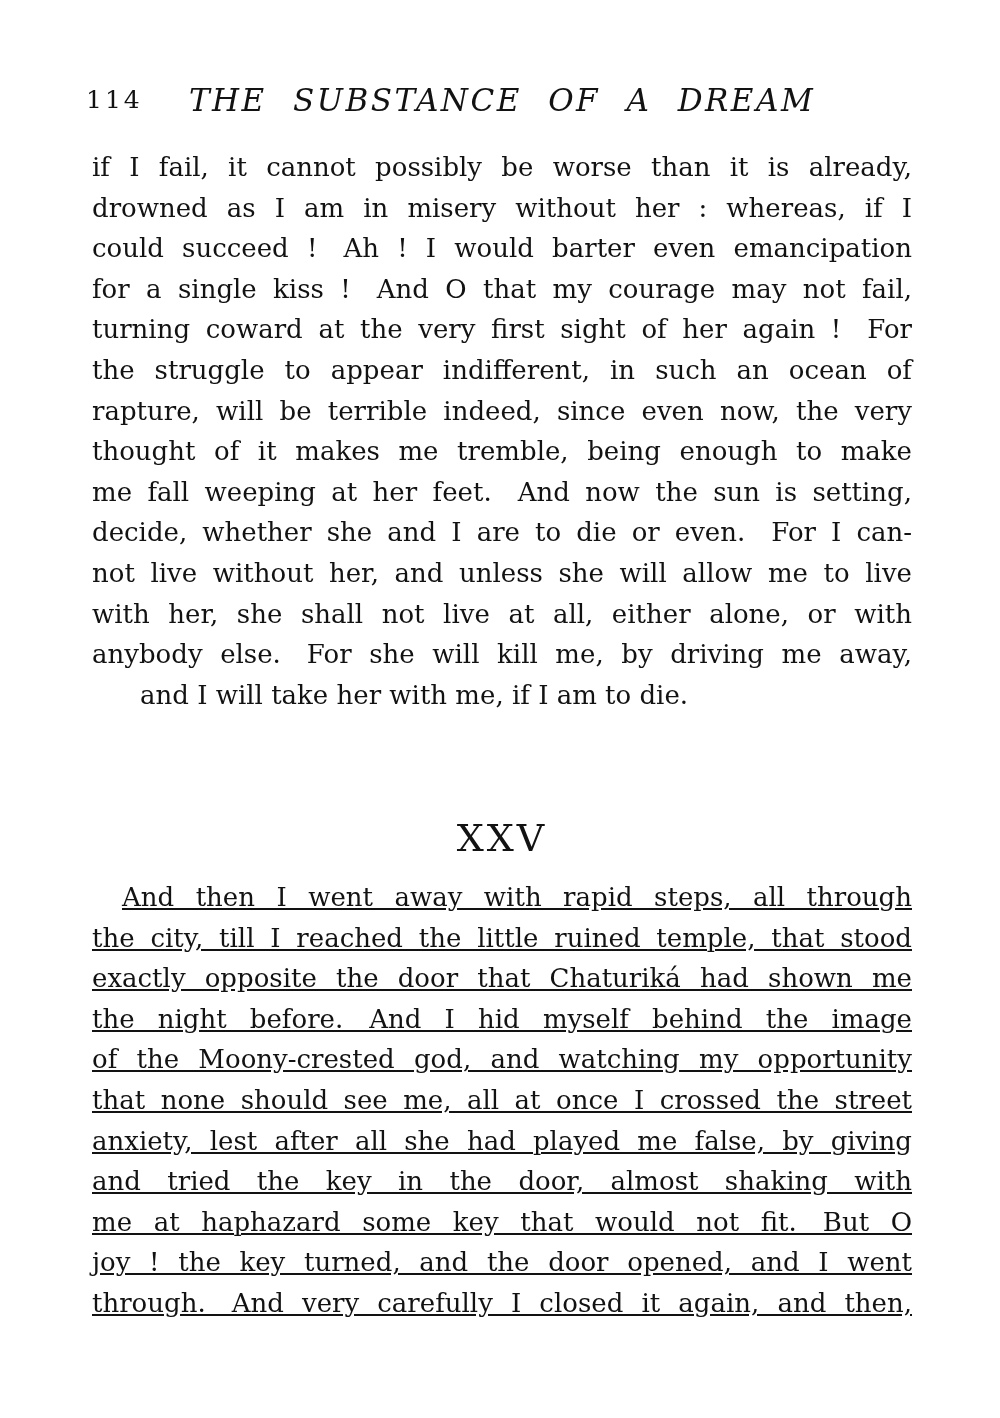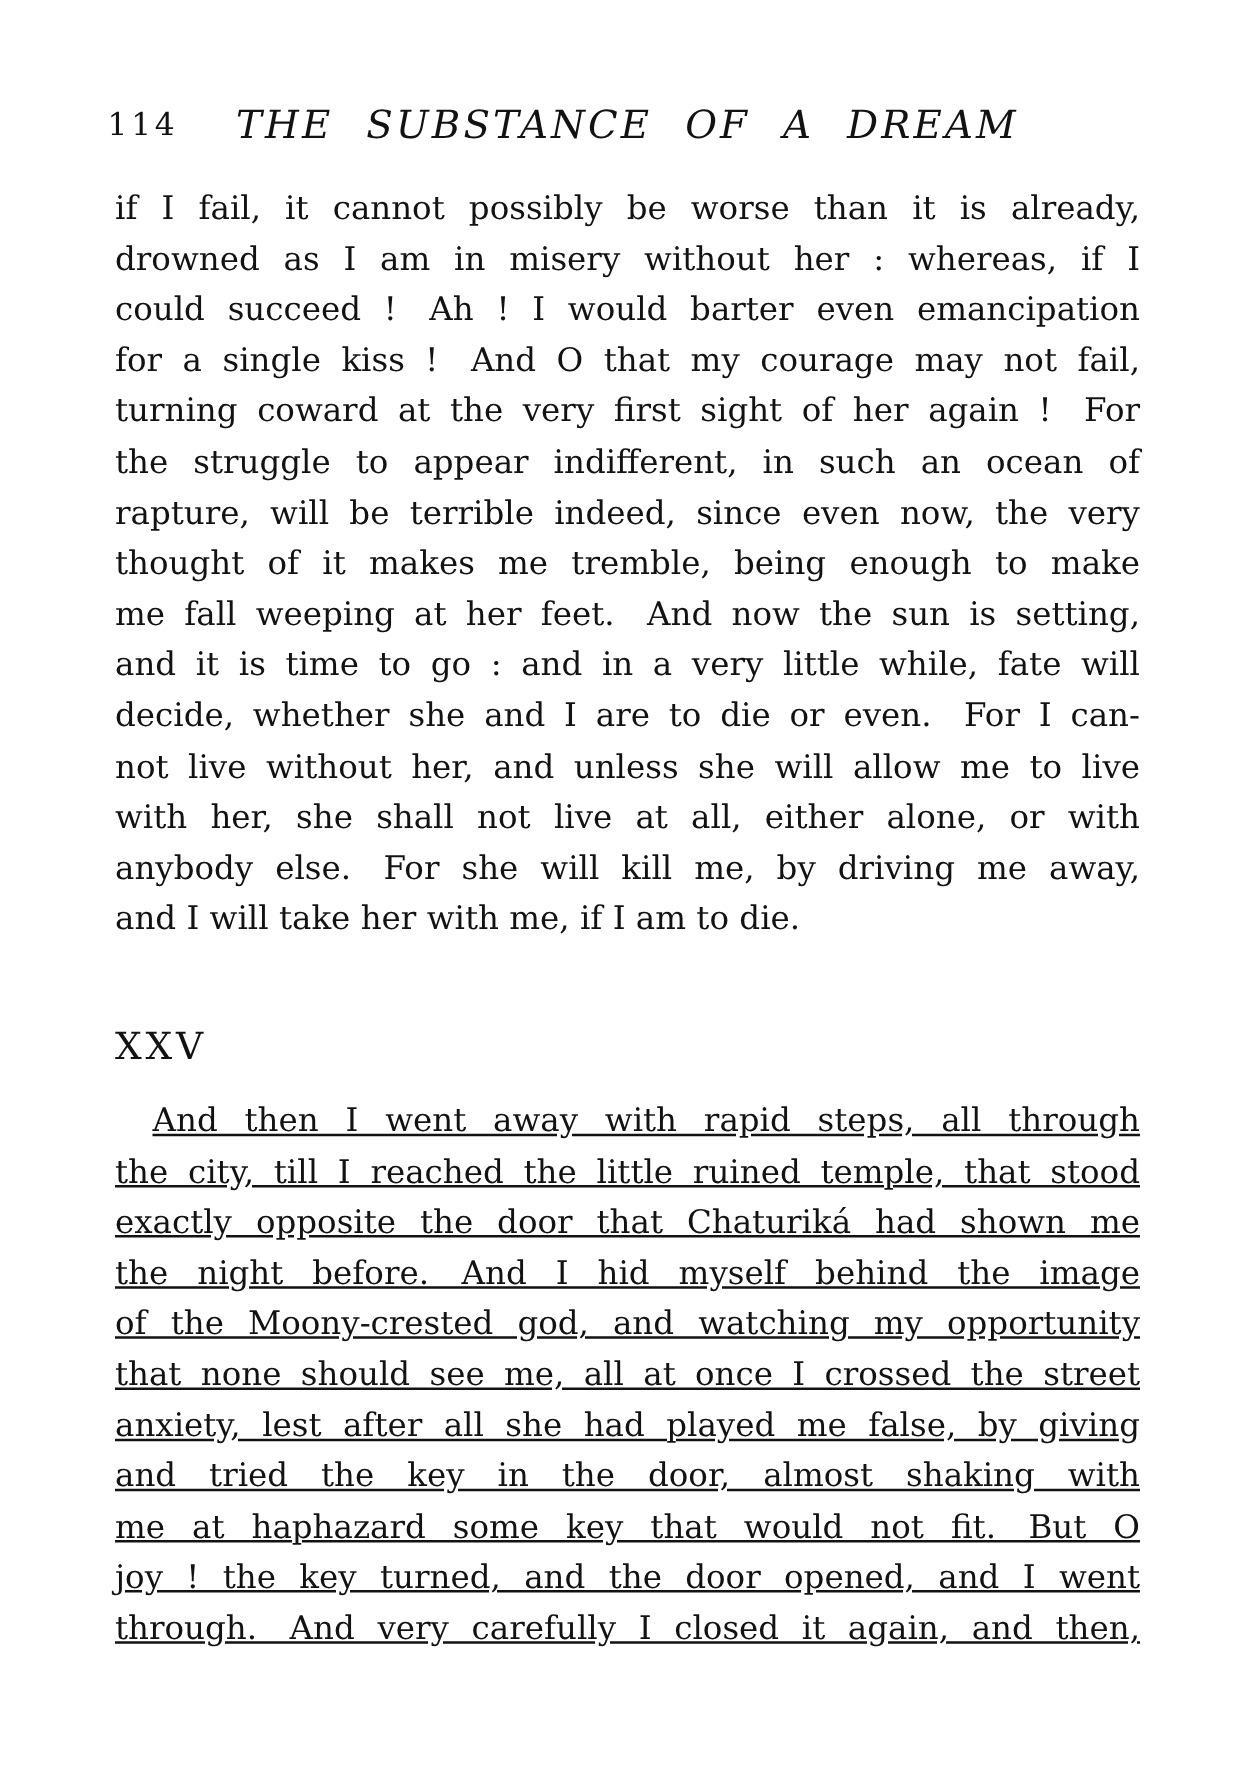--- a/index.html
+++ b/index.html
@@ -48,31 +48,33 @@
   }
   .para1 { top: 147px; }
   .para2 { top: 877px; text-decoration: underline; }
   .tline {
     text-align: justify;
     text-align-last: justify;
     text-justify: inter-word;
   }
   .end-para .tline:last-child {
     text-align-last: left;
+    margin-left: 48px;
   }
   .indent-first .tline:first-child {
     text-indent: 30px;
   }
   .section-heading {
     position: absolute;
     top: 820px;
     left: 92px;
     width: 820px;
     margin: 0;
-    font-size: 30px;
+    text-align: center;
+    font-size: 38px;
     font-weight: normal;
     letter-spacing: 3px;
     line-height: 36px;
   }
 </style>
 </head>
 <body>
 
 <div class="page">
 
@@ -84,21 +86,20 @@
   <section class="text-block para1 end-para">
       <div class="tline">if I fail, it cannot possibly be worse than it is already,</div>
       <div class="tline">drowned as I am in misery without her : whereas, if I</div>
       <div class="tline">could succeed ! Ah ! I would barter even emancipation</div>
       <div class="tline">for a single kiss ! And O that my courage may not fail,</div>
       <div class="tline">turning coward at the very first sight of her again ! For</div>
       <div class="tline">the struggle to appear indifferent, in such an ocean of</div>
       <div class="tline">rapture, will be terrible indeed, since even now, the very</div>
       <div class="tline">thought of it makes me tremble, being enough to make</div>
       <div class="tline">me fall weeping at her feet. And now the sun is setting,</div>
-      <div class="tline">and it is time to go : and in a very little while, fate will</div>
       <div class="tline">decide, whether she and I are to die or even. For I can-</div>
       <div class="tline">not live without her, and unless she will allow me to live</div>
       <div class="tline">with her, she shall not live at all, either alone, or with</div>
       <div class="tline">anybody else. For she will kill me, by driving me away,</div>
       <div class="tline">and I will take her with me, if I am to die.</div>
     </section>
 
   <h2 class="section-heading">XXV</h2>
 
   <section class="text-block para2 indent-first">

